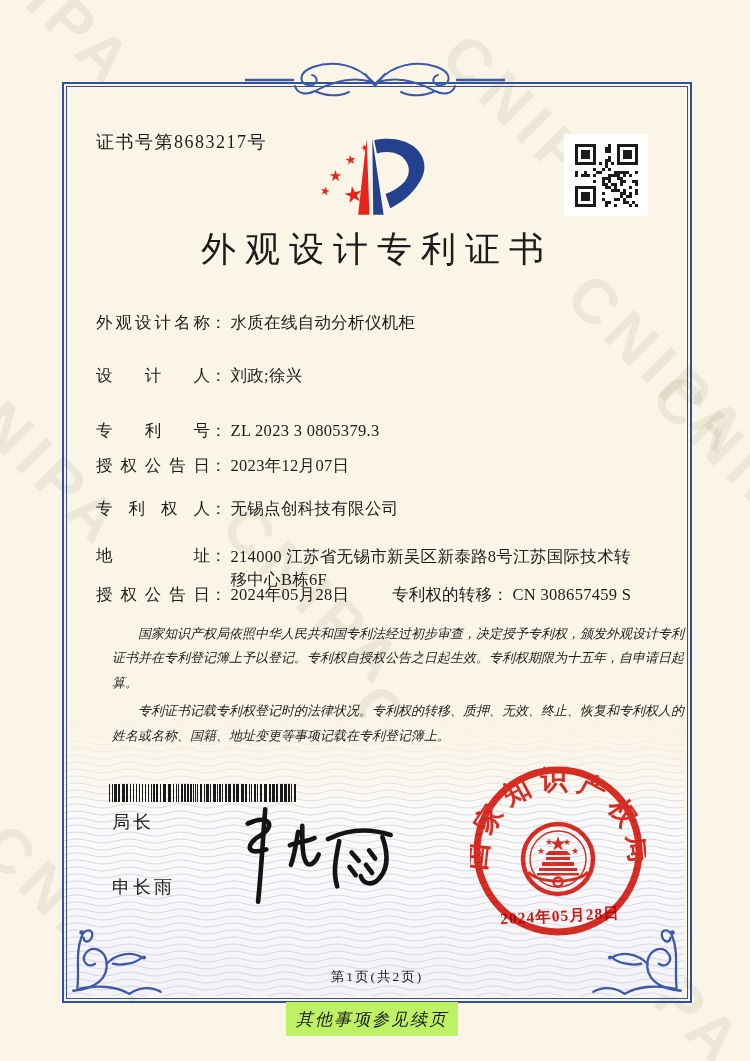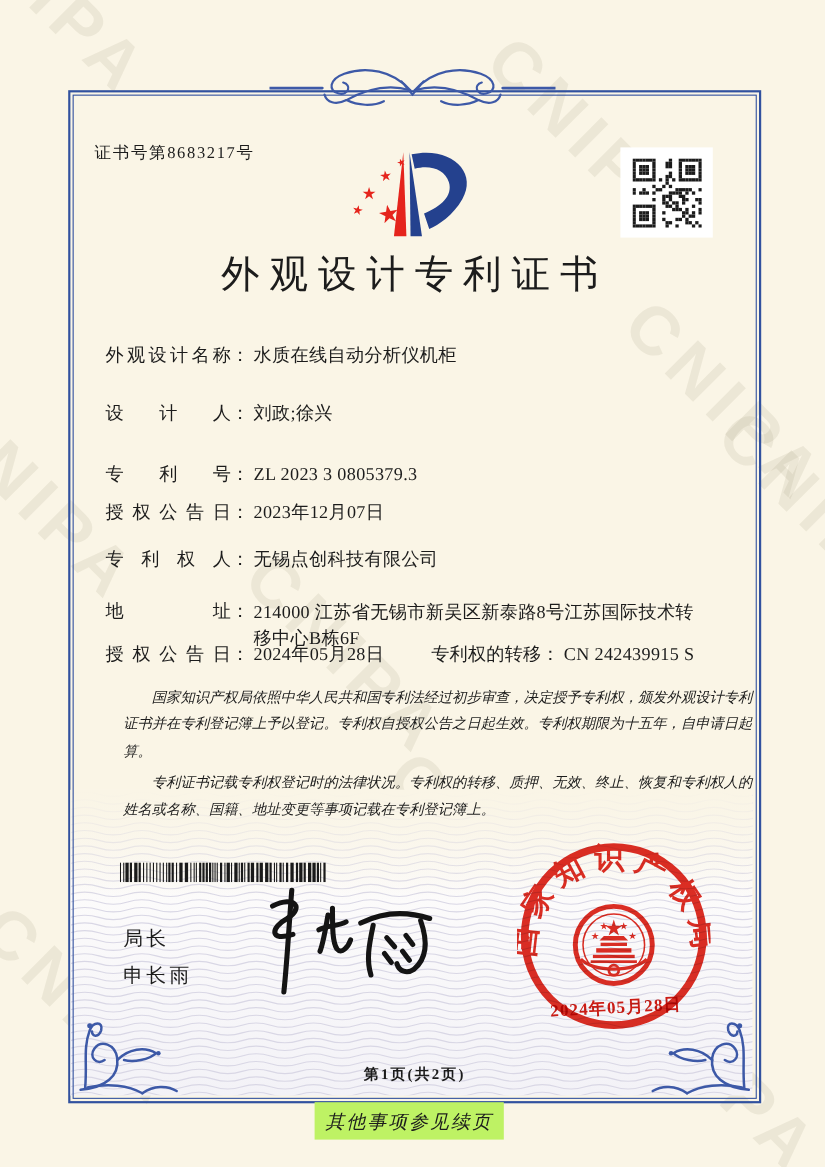--- a/index.html
+++ b/index.html
@@ -11,49 +11,49 @@
       transform:rotate(45deg);white-space:nowrap;pointer-events:none;}
   
   .frame{position:absolute;left:62px;top:82px;width:626px;height:917px;border:2.6px solid #31519f;}
   .frame::before{content:"";position:absolute;inset:2.2px;border:1.3px solid #31519f;pointer-events:none;z-index:5;}
   
   .waves-wrap{position:absolute;left:0;top:634px;width:620px;height:278px;overflow:hidden;
       background:linear-gradient(180deg,#f9f5ea 0%,#fcfbfb 35%,#f3f2f7 100%);z-index:0;}
   #waves{position:absolute;left:0;top:0;width:640px;height:278px;}
   .wavefade{position:absolute;left:0;top:0;right:0;height:100px;
       background:linear-gradient(180deg,#faf5e6,rgba(250,245,230,0));}
-  .certno{position:absolute;left:22px;top:46px;font-size:15px;letter-spacing:1.5px;z-index:2;}
+  .certno{position:absolute;left:32px;top:46px;font-size:18px;letter-spacing:1.5px;z-index:2;}
   .logo{position:absolute;left:247px;top:49px;width:132px;height:90px;z-index:2;}
   .qrbox{position:absolute;left:500px;top:50px;width:84px;height:82px;background:#ffffff;
       display:flex;align-items:center;justify-content:center;z-index:2;}
   #qr-svg{width:63px;height:63px;fill:#1b1b1b;}
   .title{position:absolute;left:0;top:142px;width:100%;text-align:center;font-size:35px;
       font-weight:normal;letter-spacing:9px;margin:0;z-index:2;}
   
   .row{position:absolute;left:32px;right:10px;font-size:16.5px;white-space:nowrap;z-index:2;}
   .lbl{display:inline-block;width:114px;text-align:justify;text-align-last:justify;vertical-align:top;}
   .colon{display:inline-block;margin-right:4px;}
   .val{letter-spacing:0.3px;}
   .row-addr .val{display:inline-block;white-space:normal;width:414px;vertical-align:top;line-height:23px;}
   .pair2{position:absolute;left:296px;top:0;}
   .pair2 .lbl2{display:inline-block;width:100px;text-align:justify;text-align-last:justify;}
   .paras{position:absolute;left:48px;top:538px;width:572px;font-size:13px;line-height:24.4px;
       text-align:justify;font-style:italic;z-index:2;}
   .paras p{margin:0 0 4px 0;text-indent:2em;}
   .barcode{position:absolute;left:45px;top:700px;width:192px;height:18px;z-index:2;}
   .offtitle,.offname{position:absolute;left:48px;font-family:"Liberation Sans","DejaVu Sans",sans-serif;
       font-size:18px;letter-spacing:3px;z-index:2;}
-  .offtitle{top:757px;} .offname{top:791px;}
+  .offtitle{top:726px;} .offname{top:791px;}
   .signature{position:absolute;left:155px;top:718px;width:185px;height:105px;z-index:2;}
   .sealwrap{position:absolute;left:406px;top:679px;width:176px;height:176px;z-index:3;
       opacity:.95;mix-blend-mode:multiply;}
   .sealdate{position:absolute;left:416px;top:822px;width:160px;text-align:center;color:#d21d15;
       font-size:15.5px;font-weight:bold;letter-spacing:1px;transform:rotate(-3deg);z-index:3;mix-blend-mode:multiply;}
   .pageinfo{position:absolute;left:0;top:884px;width:100%;text-align:center;font-size:13.5px;
-      letter-spacing:2px;z-index:2;font-weight:bold;}
+      letter-spacing:2px;z-index:2;}
   .fl{position:absolute;width:104px;height:104px;z-index:4;}
   .fl-bl{left:3px;bottom:4px;}
   .fl-br{right:3px;bottom:4px;transform:scaleX(-1);}
   .topfl{position:absolute;left:245px;top:50px;width:260px;height:58px;z-index:6;}
   .contnote{position:absolute;left:286px;top:1002px;width:172px;height:34px;background:#bef264;
       display:flex;align-items:center;justify-content:center;font-size:17px;font-style:italic;
       letter-spacing:2px;z-index:2;}
 </style>
 </head>
 <body>
@@ -352,21 +352,21 @@
     </div>
     <div class="row" style="top:414px">
       <span class="lbl">专利权人</span><span class="colon">：</span><span class="val">无锡点创科技有限公司</span>
     </div>
     <div class="row row-addr" style="top:461px">
       <span class="lbl">地址</span><span class="colon">：</span><span class="val">214000 江苏省无锡市新吴区新泰路8号江苏国际技术转移中心B栋6F</span>
     </div>
     <div class="row" style="top:500px">
       <span class="lbl">授权公告日</span><span class="colon">：</span><span class="val">2024年05月28日</span>
       <span class="pair2">
-        <span class="lbl2">专利权的转移</span><span class="colon">：</span><span class="val">CN 242439915 S</span>
+        <span class="lbl2">专利权的转移</span><span class="colon">：</span><span class="val">CN 308657459 S</span>
       </span>
     </div>
 
     <div class="paras">
       <p>国家知识产权局依照中华人民共和国专利法经过初步审查，决定授予专利权，颁发外观设计专利证书并在专利登记簿上予以登记。专利权自授权公告之日起生效。专利权期限为十五年，自申请日起算。</p>
       <p>专利证书记载专利权登记时的法律状况。专利权的转移、质押、无效、终止、恢复和专利权人的姓名或名称、国籍、地址变更等事项记载在专利登记簿上。</p>
     </div>
 
     <svg id="barcode-svg" class="barcode" viewBox="0 0 192 18" preserveAspectRatio="none" xmlns="http://www.w3.org/2000/svg" fill="#1a1a1a">
         <rect x="0" y="0" width="1" height="18"></rect>

